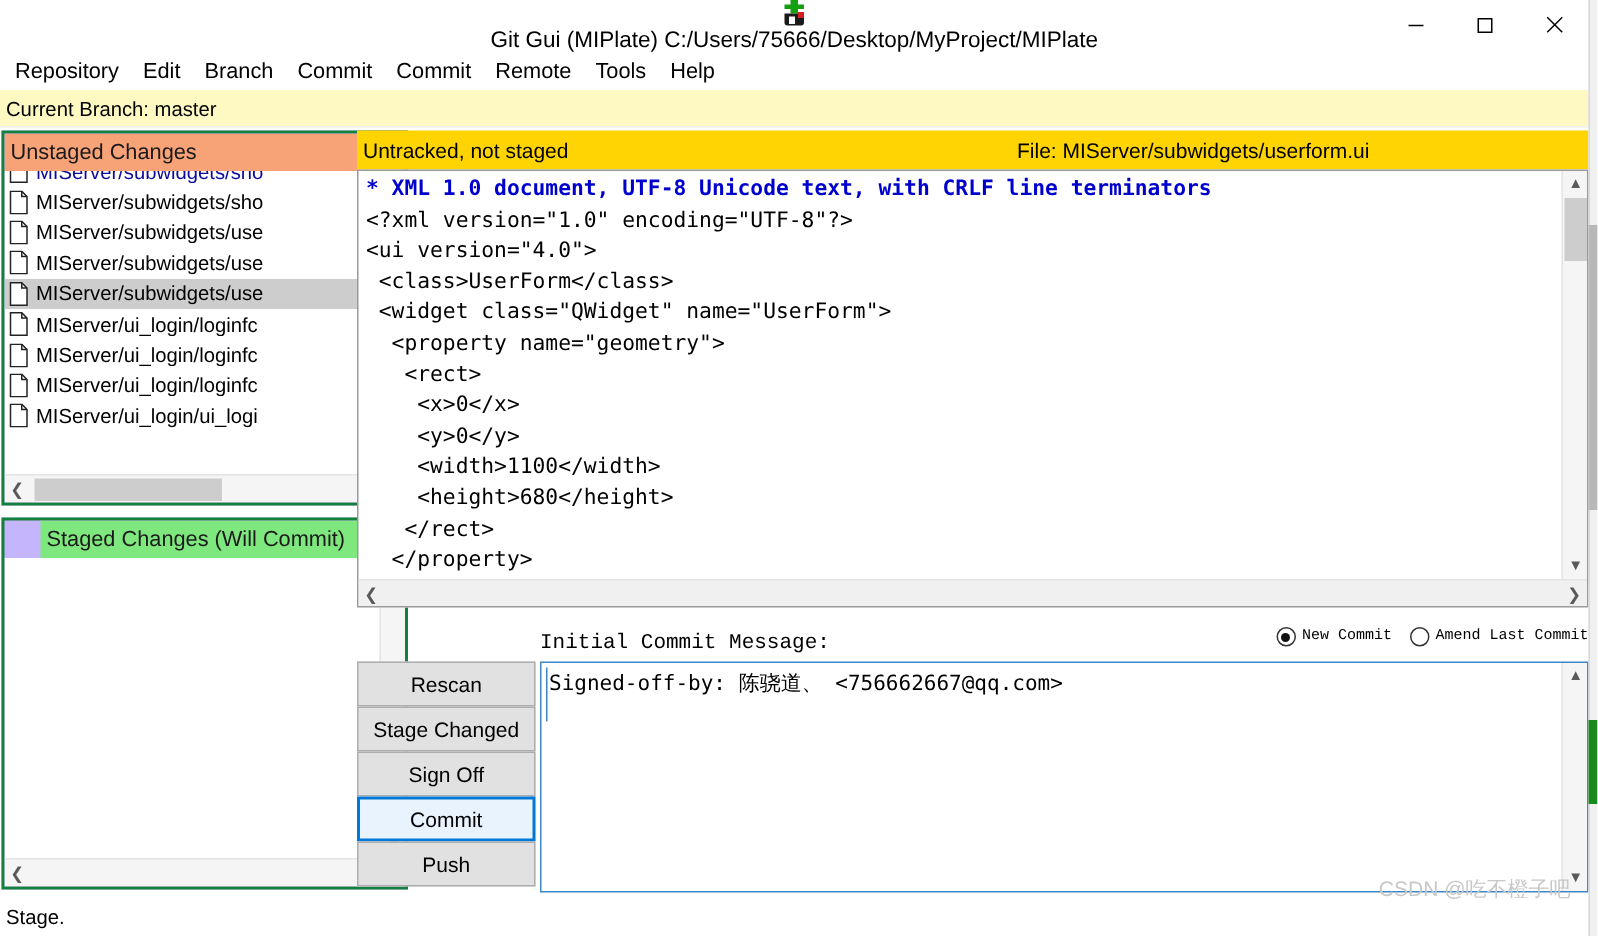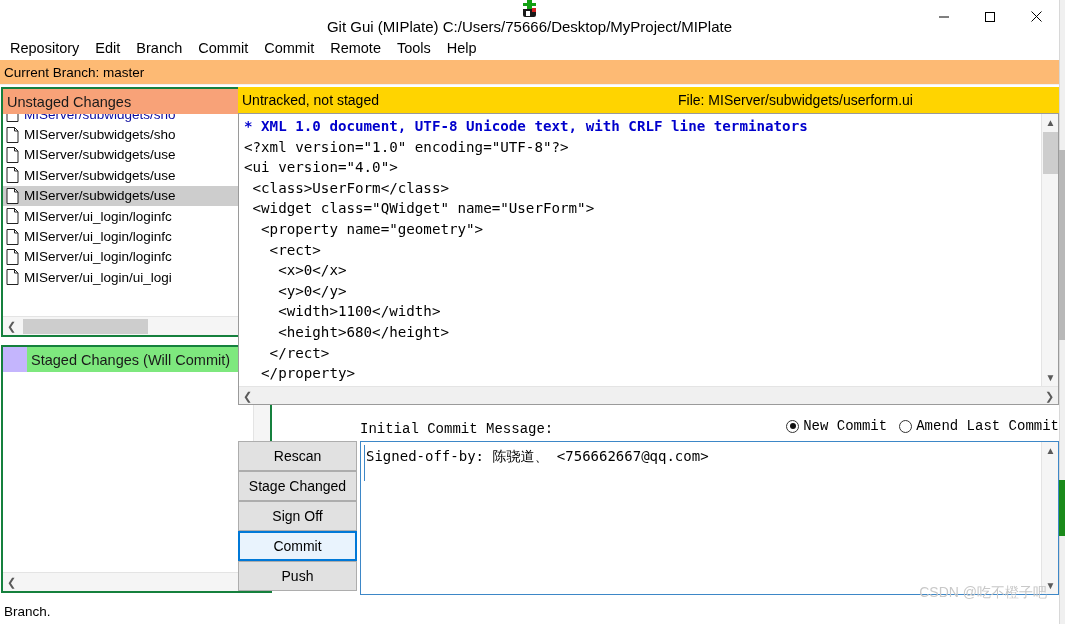--- a/index.html
+++ b/index.html
@@ -78,21 +78,21 @@
     font-size: 14.5px; color: #000;
     padding: 1px 8px;
     white-space: nowrap;
   }
   .menu-item:first-child { margin-left: 2px; }
 
   
   .branchbar {
     position: absolute; left: 0; top: 60px;
     width: 1059px; height: 25px;
-    background: #fdba74;
+    background: #fef9c3;
     display: flex; align-items: center;
     border-bottom: 1px solid #f0f0f0;
   }
   .branchbar span {
     font-size: 13.5px; margin-left: 4px; white-space: nowrap;
   }
 
   
   .left-col {
     position: absolute; left: 0; top: 87px;
@@ -272,21 +272,21 @@
     border: 1px solid #333; border-radius: 50%;
     background: #fff;
     position: relative; flex: none;
   }
   .radio.checked::after {
     content: ""; position: absolute;
     left: 2.5px; top: 2.5px;
     width: 6px; height: 6px;
     border-radius: 50%; background: #111;
   }
-  .radio-label { font-size: 14px; margin-right: 8px; }
+  .radio-label { font-size: 10px; margin-right: 8px; }
 
   .commit-box {
     position: absolute; left: 360px; top: 441px;
     width: 699px; height: 154px;
     border: 1px solid #3d87c7;
     background: #ffffff;
     overflow: hidden;
   }
   .commit-text {
     position: absolute; left: 5px; top: 4px;
@@ -568,21 +568,21 @@
   <div class="commit-box">
     <div class="commit-cursor"></div>
     <div class="commit-text">Signed-off-by: 陈骁道、 &lt;756662667@qq.com&gt;</div>
     <div class="commit-vscroll">
       <div class="vs-arrow top">▲</div>
       <div class="vs-arrow bot">▼</div>
     </div>
   </div>
 
   <div class="statusbar">
-    <span>Branch.</span>
+    <span>Stage.</span>
   </div>
 
   <div class="desk-scroll">
     <div class="desk-thumb-gray"></div>
     <div class="desk-thumb-green"></div>
   </div>
 
   <div class="watermark">CSDN @吃不橙子吧</div>
 </div>
 

